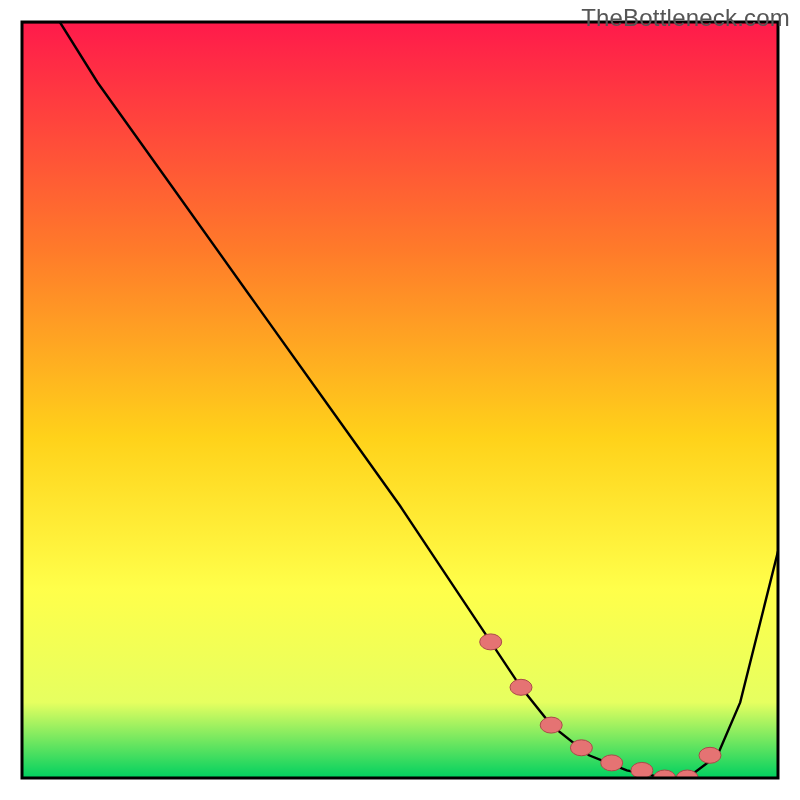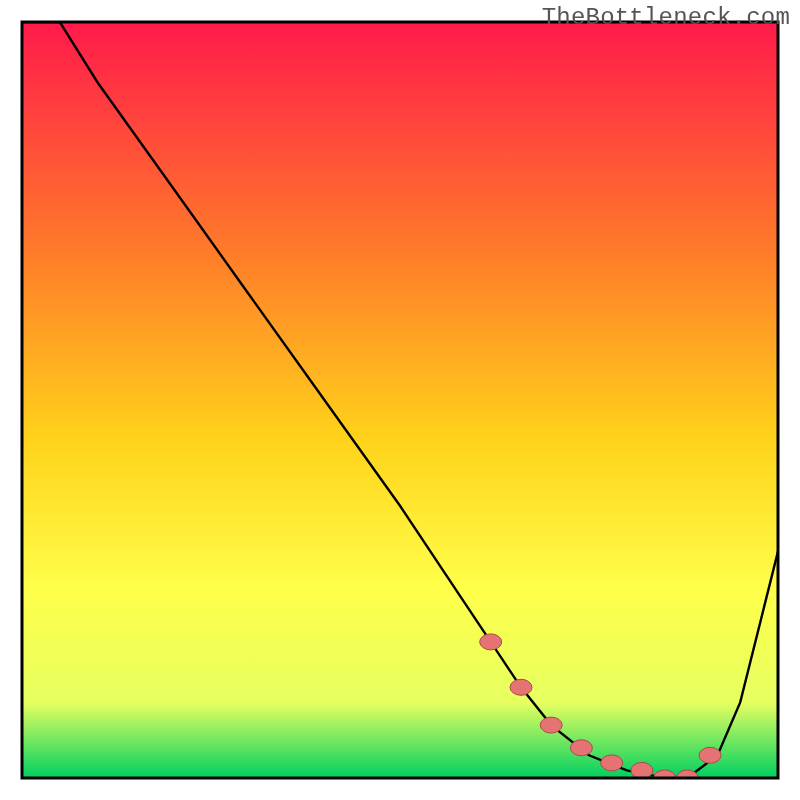--- a/index.html
+++ b/index.html
@@ -8,21 +8,20 @@
     width: 800px;
     height: 800px;
     overflow: hidden;
     font-family: Arial, Helvetica, sans-serif;
     background: #fff;
   }
   .stage {
     position: relative;
     width: 800px;
     height: 719px;
-    font-family: Liberation Mono, monospace;
   }
   svg.chart {
     position: absolute;
     top: 0;
     left: 0;
     width: 800px;
     height: 800px;
     display: block;
   }
   .watermark {

